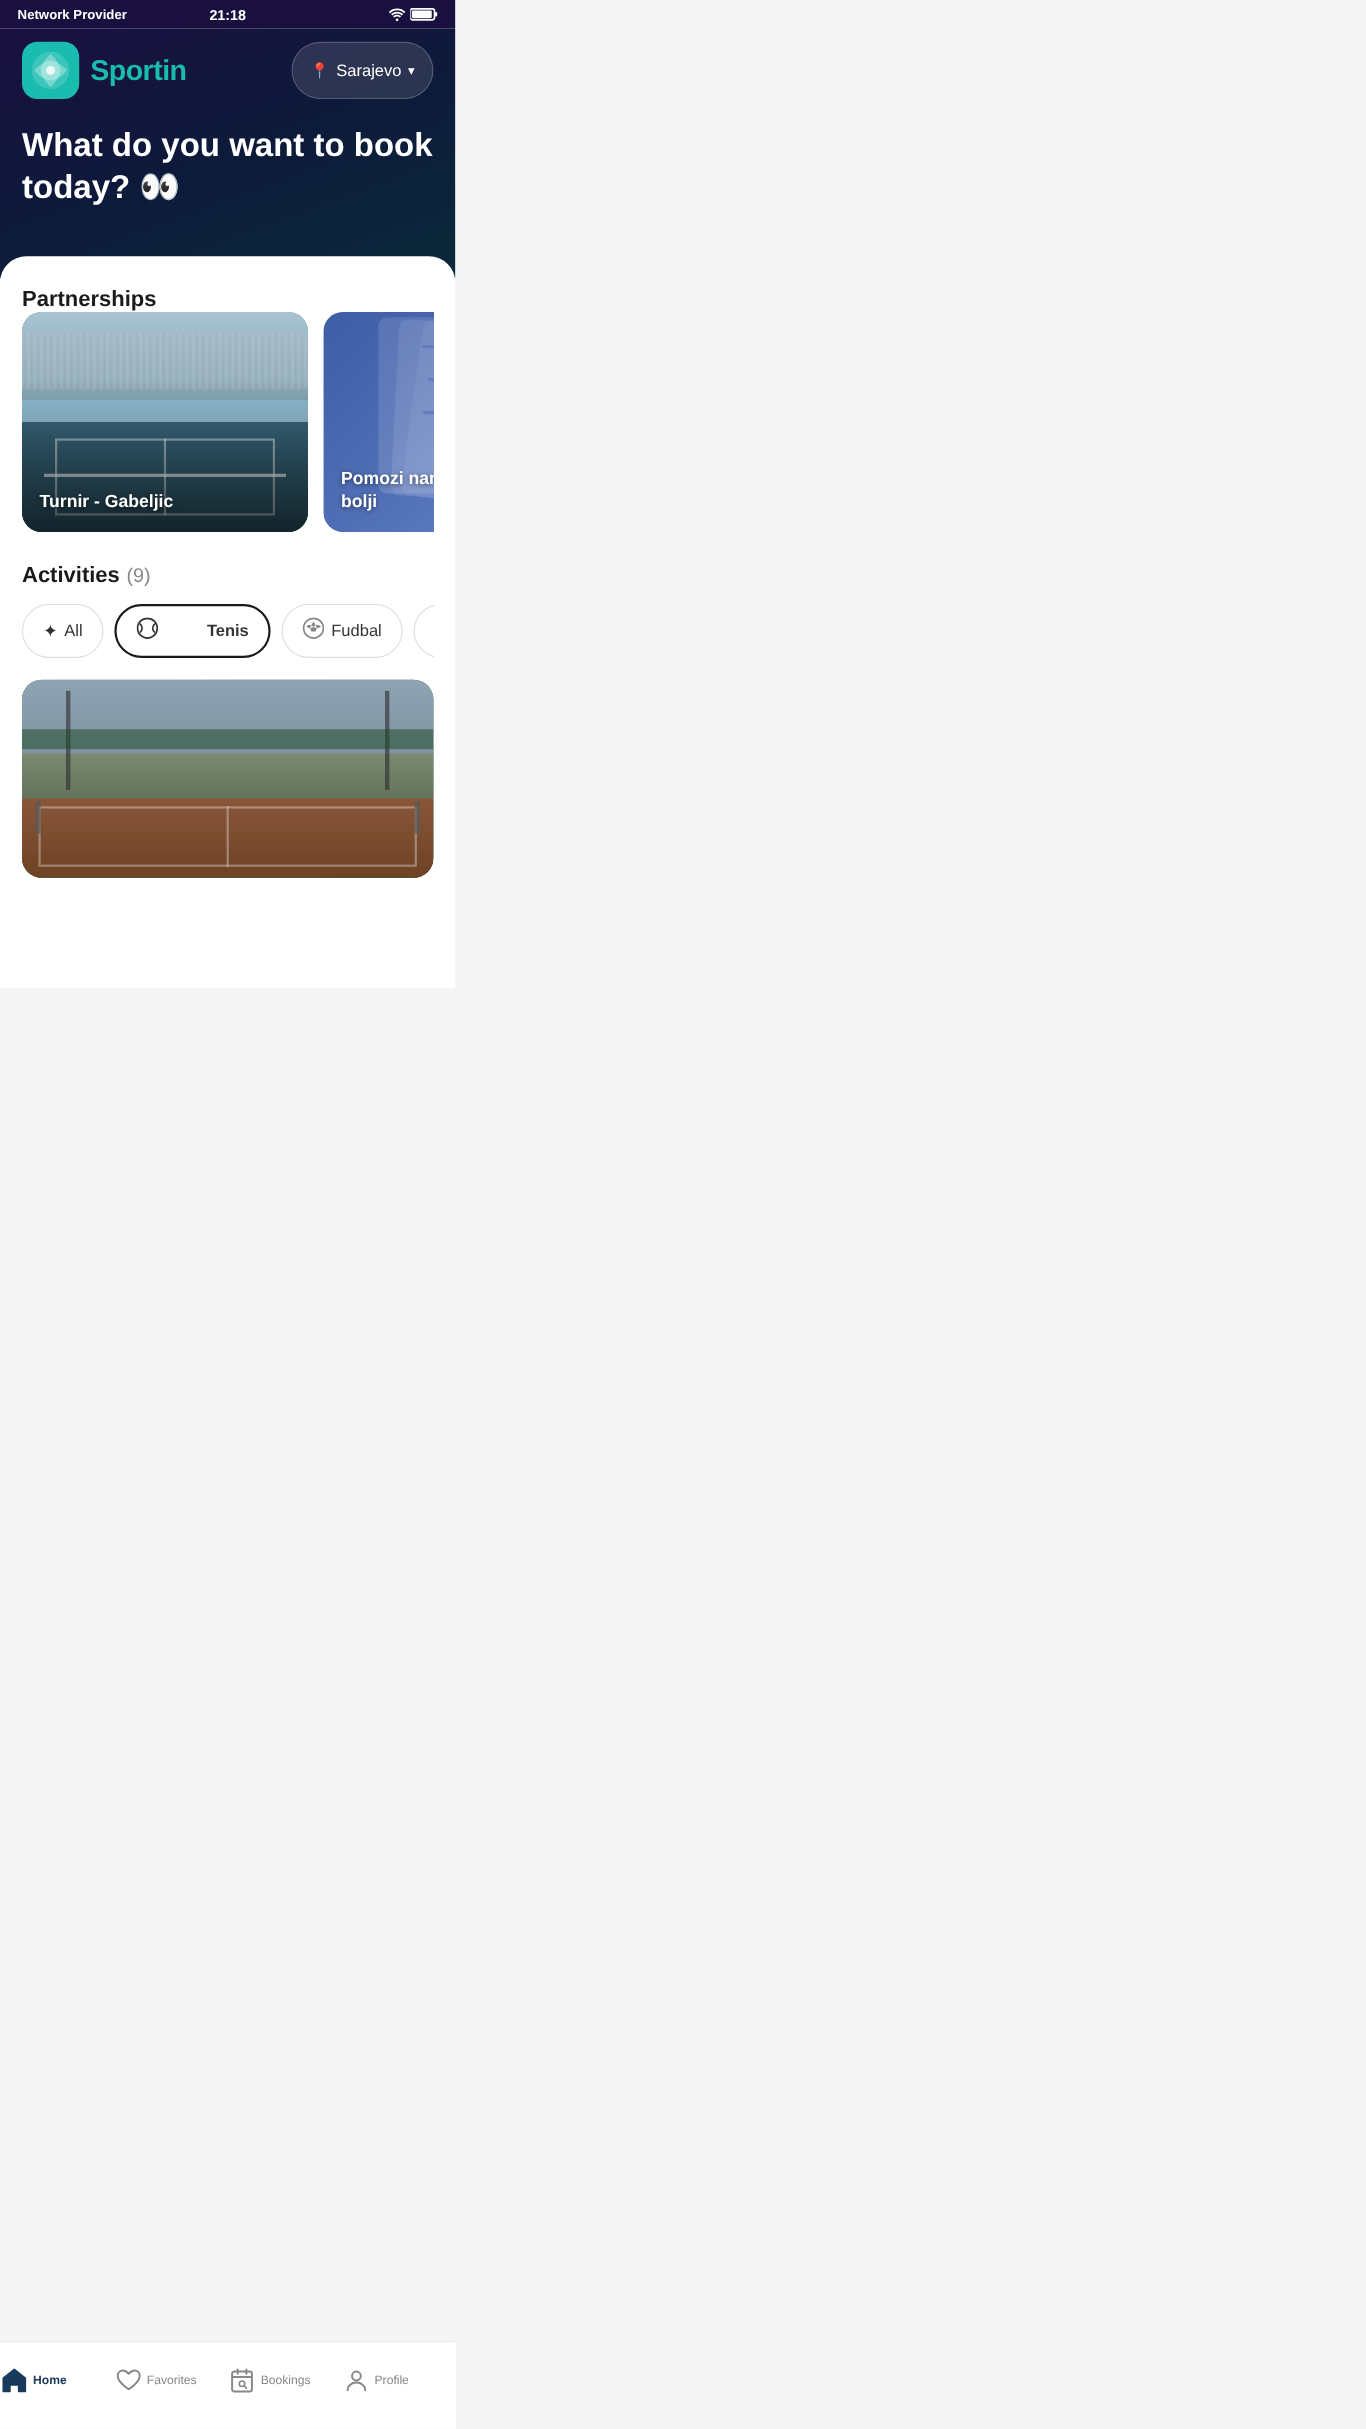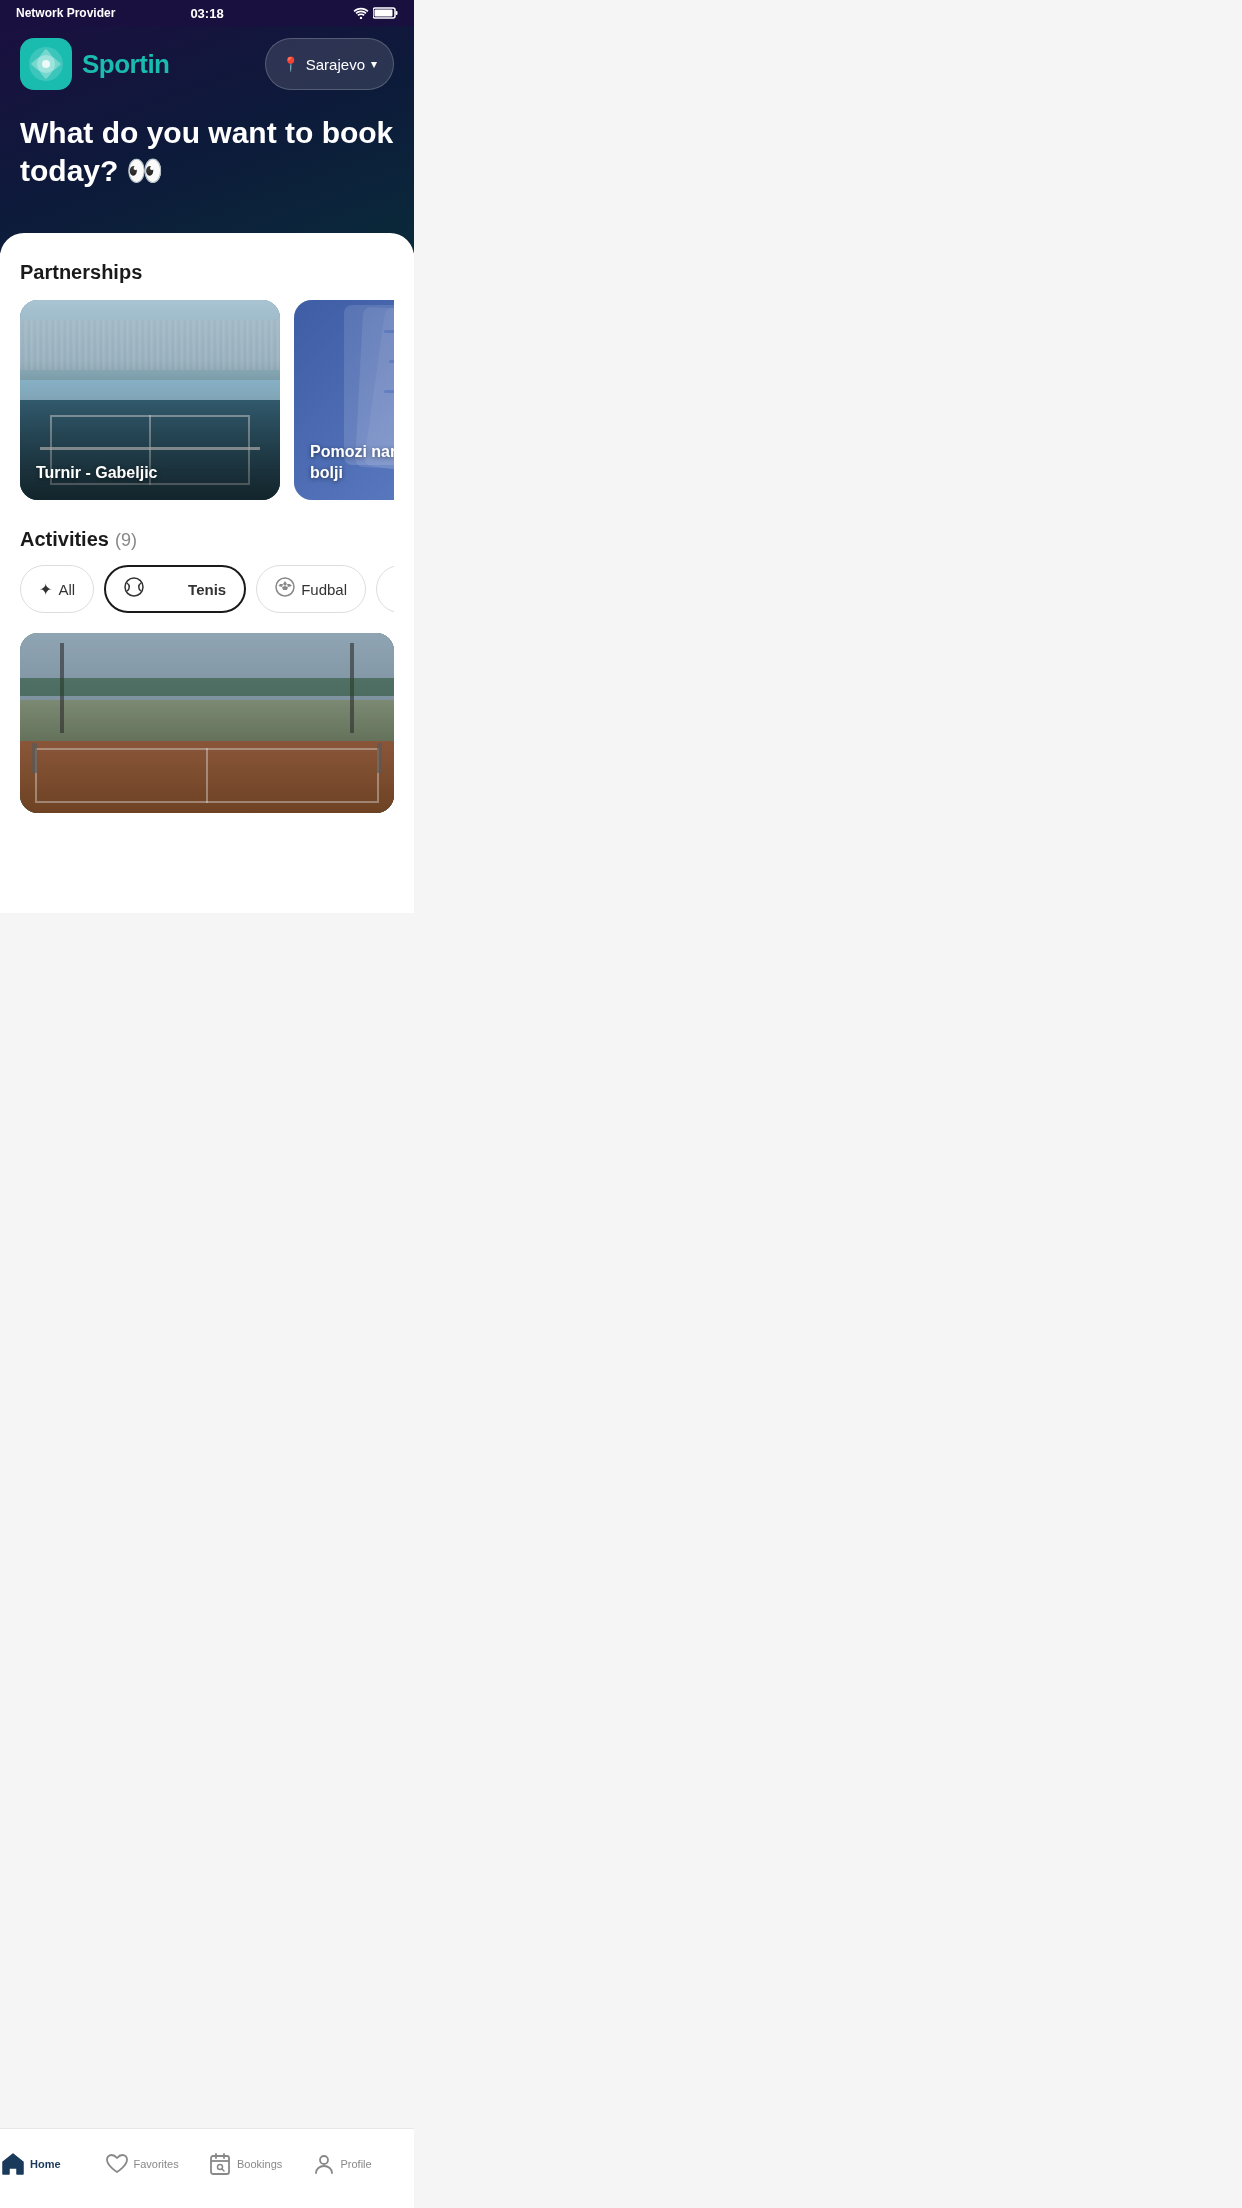--- a/index.html
+++ b/index.html
@@ -134,21 +134,21 @@
       margin-top: -20px;
       padding: 28px 20px 100px 20px;
       position: relative;
       z-index: 2;
     }
 
     .section-title {
       font-size: 20px;
       font-weight: 700;
       color: #1a1a1a;
-      margin-bottom: 16px;
+      margin-bottom: 0;
     }
 
     
     .partnerships-scroll {
       display: flex;
       gap: 14px;
       overflow-x: auto;
       margin-bottom: 28px;
       scrollbar-width: none;
     }
@@ -306,21 +306,21 @@
     .nav-svg {
       width: 26px;
       height: 26px;
     }
   </style>
 </head>
 <body>
 
 <div class="status-bar">
   <span>Network Provider</span>
-  <span class="time">03:18</span>
+  <span class="time">21:18</span>
   <div class="status-icons">
     <svg width="16" height="12" viewBox="0 0 16 12">
       <path d="M8 2.4C10.5 2.4 12.7 3.4 14.3 5L15.5 3.8C13.6 1.9 11 0.8 8 0.8C5 0.8 2.4 1.9 0.5 3.8L1.7 5C3.3 3.4 5.5 2.4 8 2.4Z" fill="white"></path>
       <path d="M8 5.2C9.7 5.2 11.2 5.9 12.3 7L13.5 5.8C12.1 4.4 10.2 3.6 8 3.6C5.8 3.6 3.9 4.4 2.5 5.8L3.7 7C4.8 5.9 6.3 5.2 8 5.2Z" fill="white"></path>
       <path d="M8 8C9 8 9.9 8.4 10.5 9L11.7 7.8C10.8 6.9 9.5 6.4 8 6.4C6.5 6.4 5.2 6.9 4.3 7.8L5.5 9C6.1 8.4 7 8 8 8Z" fill="white"></path>
       <circle cx="8" cy="11" r="1.2" fill="white"></circle>
     </svg>
     <svg width="25" height="12" viewBox="0 0 25 12">
       <rect x="0" y="1" width="22" height="10" rx="2" ry="2" fill="none" stroke="white" stroke-width="1.5"></rect>
       <rect x="22.5" y="4" width="2" height="4" rx="1" fill="white"></rect>

